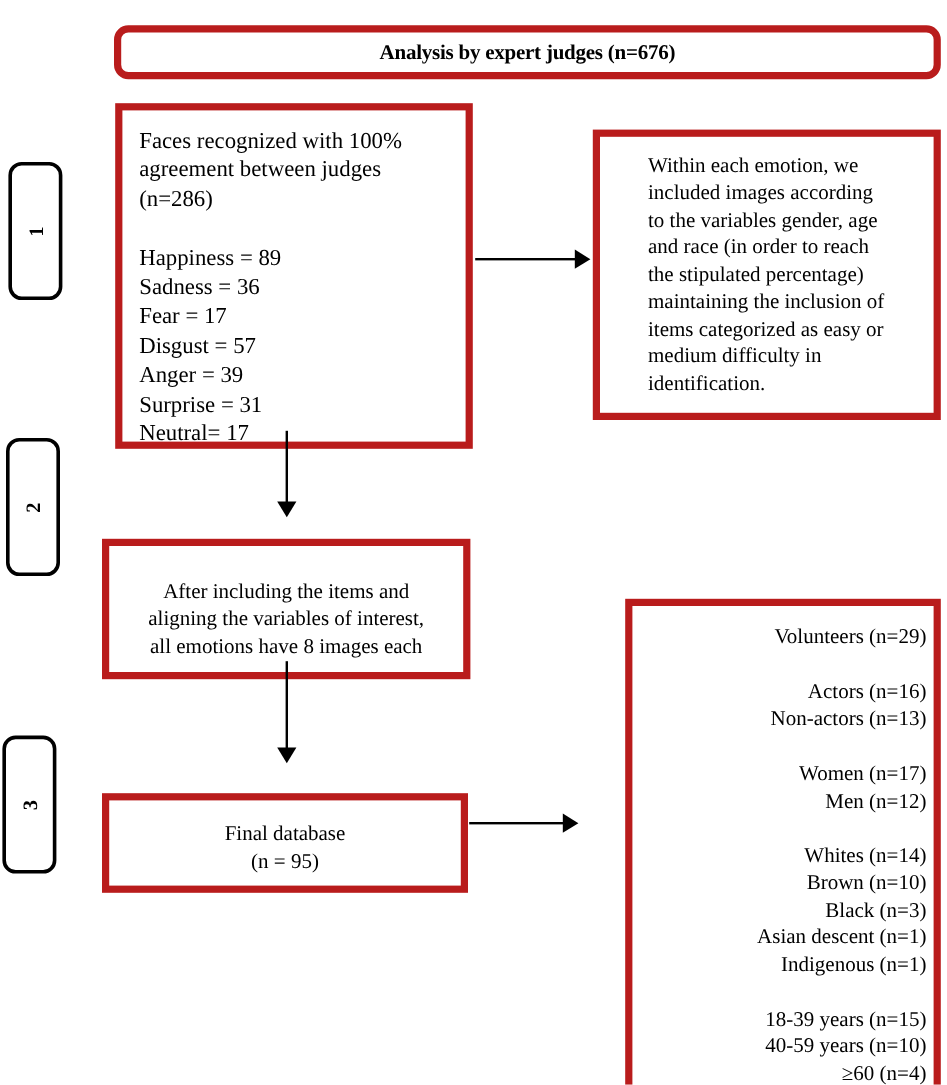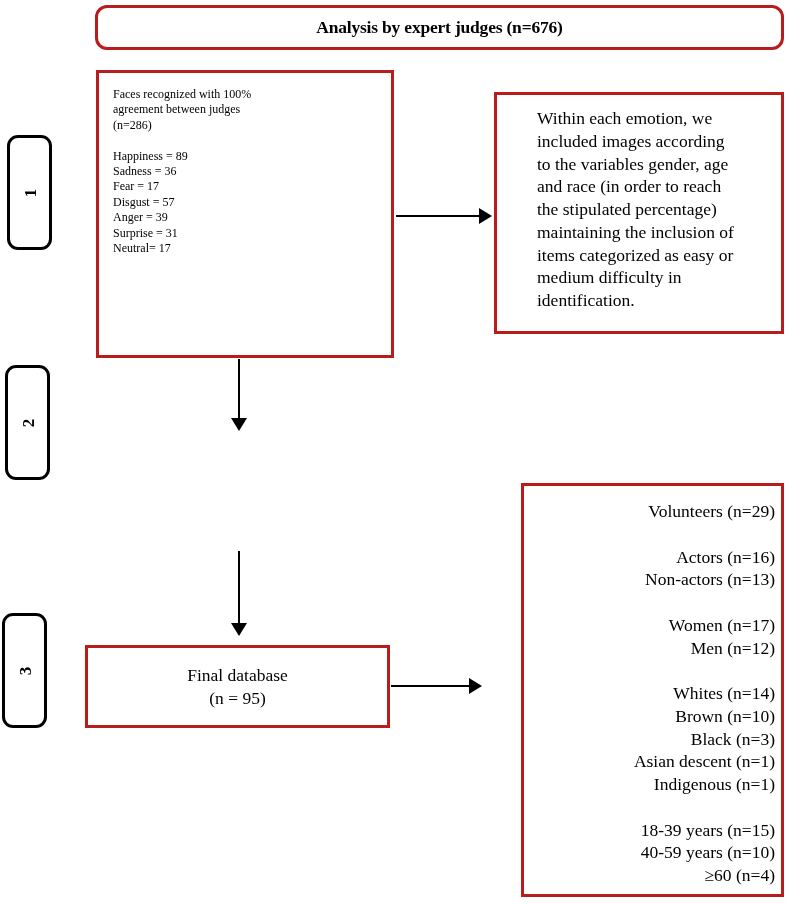--- a/index.html
+++ b/index.html
@@ -14,22 +14,23 @@
     background: #ffffff;
     font-family: "Liberation Serif", "DejaVu Serif", serif;
     color: #000000;
     overflow: hidden;
   }
 
   
   .box {
     position: absolute;
     box-sizing: border-box;
-    border: 3px solid #b91c1c;
-    background: #ffffff;
+    border: 6px solid #b91c1c;
+    background: #ffffff;
+    margin-top: 16px;
   }
   .rounded {
     border-radius: 12px;
   }
   .box-text {
     position: absolute;
     box-sizing: border-box;
     white-space: pre-line;
   }
 
@@ -80,21 +81,21 @@
   #faces-box {
     left: 96px;
     top: 70px;
     width: 298px;
     height: 288px;
   }
   #faces-text {
     left: 14px;
     top: 14px;
     right: 8px;
-    font-size: 12px;
+    font-size: 19px;
     line-height: 1.285;
     text-align: left;
   }
 
   
   #within-box {
     left: 494px;
     top: 92px;
     width: 290px;
     height: 242px;
@@ -233,20 +234,25 @@
 included images according
 to the variables gender, age
 and race (in order to reach
 the stipulated percentage)
 maintaining the inclusion of
 items categorized as easy or
 medium difficulty in
 identification.</div>
   </div>
 
+  <div class="box" id="after-box">
+    <div class="box-text" id="after-text">After including the items and
+aligning the variables of interest,
+all emotions have 8 images each</div>
+  </div>
 
   <div class="box" id="final-box">
     <div class="box-text" id="final-text">Final database
 (n = 95)</div>
   </div>
 
   <div class="box" id="demo-box">
     <div class="box-text" id="demo-text">Volunteers (n=29)
 
 Actors (n=16)

